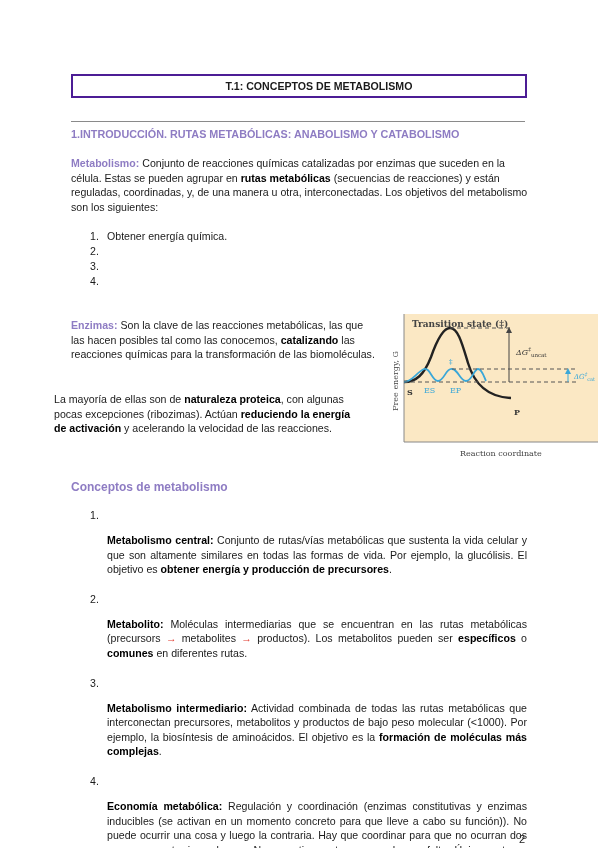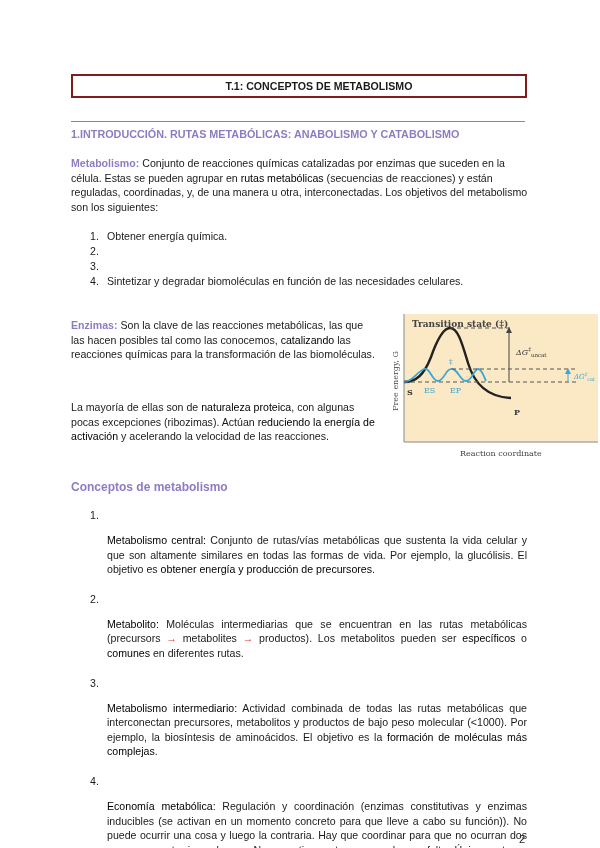--- a/index.html
+++ b/index.html
@@ -6,40 +6,40 @@
   body {
     width: 600px; height: 848px; position: relative; overflow: hidden;
     font-family: "Liberation Sans", "DejaVu Sans", sans-serif;
     color: #1a1a1a;
     font-size: 10.6px;
     line-height: 14.6px;
   }
   .abs { position: absolute; }
   .title-box {
     left: 71px; top: 74px; width: 456px; height: 24px;
-    border: 2px solid #7f1d1d;
+    border: 2px solid #4c1d95;
     box-sizing: border-box;
     display: flex; align-items: center; justify-content: center;
     font-weight: bold; font-size: 10.6px; letter-spacing: 0; padding-left: 40px;
   }
   .rule { left: 71px; top: 121px; width: 454px; height: 1px; background: #8a8a8a; }
   .section-heading {
     left: 71px; top: 127px; color: #8e7cc3; font-weight: bold; font-size: 10.8px;
   }
   .purple { color: #8e7cc3; font-weight: bold; }
-  .b { font-weight: normal; color: #000; }
+  .b { font-weight: bold; color: #000; }
   .para { left: 71px; width: 460px; }
   .intro { top: 156px; }
   ol.goals {
     position: absolute; left: 90px; top: 229px; margin: 0; padding: 0; list-style: none; width: 450px;
   }
   ol.goals li { display: flex; height: 15px; }
   ol.goals .num { width: 17px; flex: none; }
   .enz { left: 71px; top: 318px; width: 305px; }
-  .enz2 { left: 71px; top: 392px; width: 305px; margin-top: 8px; }
+  .enz2 { left: 54px; top: 392px; width: 305px; }
   .figure {
     left: 386px; top: 311px; width: 212px; height: 149px;
   }
   .sub-heading { left: 71px; top: 480px; color: #8e7cc3; font-weight: bold; font-size: 12px; }
   ol.concepts {
     position: absolute; left: 90px; top: 508px; margin: 0; padding: 0; list-style: none; width: 437px;
   }
   ol.concepts li { display: flex; margin-bottom: 15px; }
   ol.concepts .num { width: 17px; flex: none; }
   ol.concepts .txt { text-align: justify; flex: 1; margin-top: 25px; }
@@ -67,21 +67,20 @@
       <span>Obtener energía química.</span>
     </li>
   <li>
       <span class="num">2.</span>
     </li>
   <li>
       <span class="num">3.</span>
     </li>
   <li>
       <span class="num">4.</span>
-      <span>Sintetizar y degradar biomoléculas en función de las necesidades celulares.</span>
     </li>
 </ol>
 
 <div class="abs enz">
   <span class="purple">Enzimas:</span><span> Son la clave de las reacciones metabólicas, las que las hacen posibles tal como las conocemos, </span><span class="b">catalizando</span><span> las reacciones químicas para la transformación de las biomoléculas.</span>
 </div>
 
 <div class="abs enz2">
   <span>La mayoría de ellas son de </span><span class="b">naturaleza proteica</span><span>, con algunas pocas excepciones (ribozimas). Actúan </span><span class="b">reduciendo la energía de activación</span><span> y acelerando la velocidad de las reacciones.</span>
 </div>

